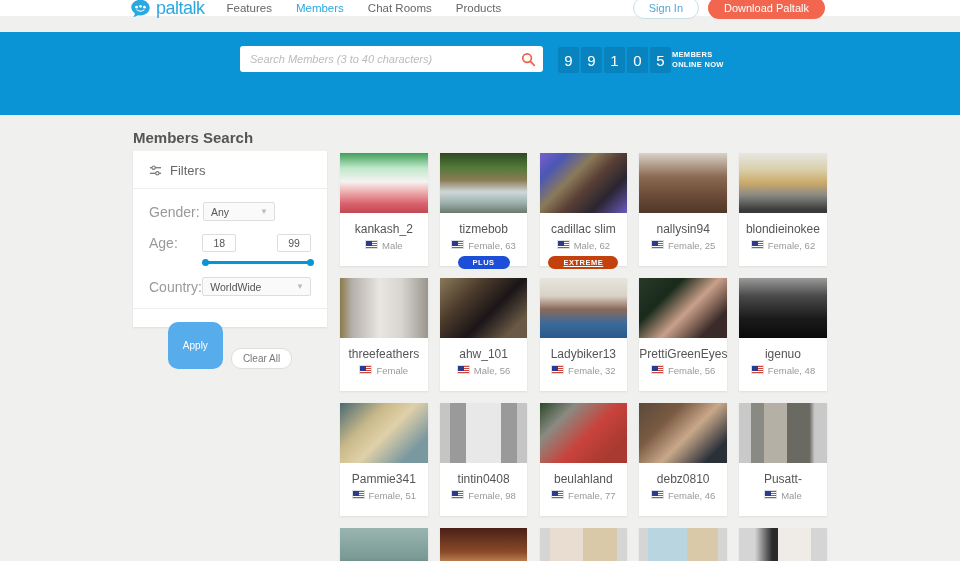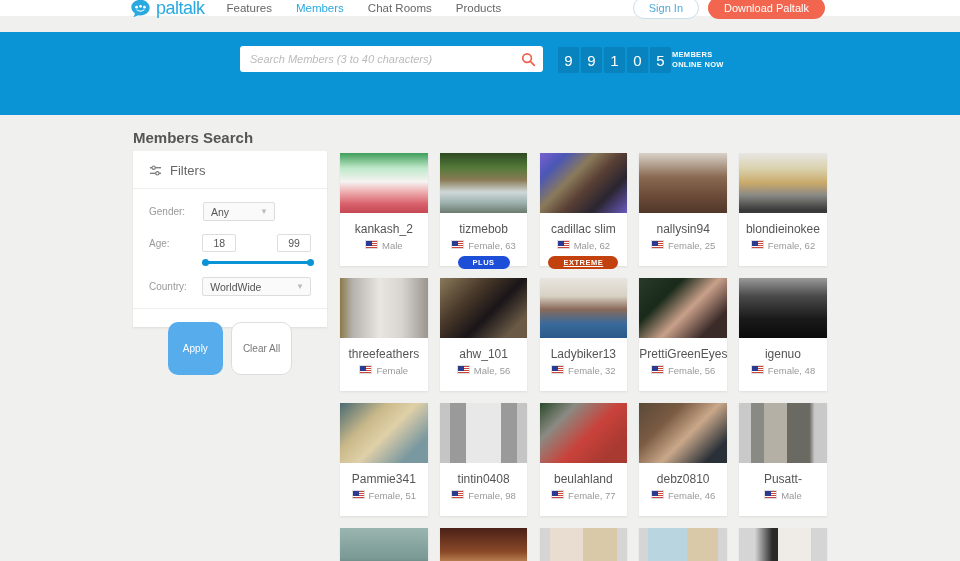--- a/index.html
+++ b/index.html
@@ -27,35 +27,35 @@
   .digit-box { width:21px; height:26px; border-radius:2px; color:#fff; font-size:15px; display:flex; align-items:center; justify-content:center; }
   .counter-label { position:absolute; left:672px; top:18px; color:#fff; font-size:7.5px; font-weight:bold; line-height:10px; letter-spacing:0.3px; }
 
   
   .page-title { position:absolute; left:133px; top:129px; font-size:15px; color:#555; }
 
   .filters-card { position:absolute; left:133px; top:151px; width:194px; height:176px; background:#fff; box-shadow:0 1px 2px rgba(0,0,0,0.08); }
   .filters-head { display:flex; align-items:center; gap:8px; padding:12px 16px 10px 16px; border-bottom:1px solid #eee; }
   .filters-title { font-size:13px; color:#666; }
   .filter-row { display:flex; align-items:center; padding:0 16px; margin-top:13px; }
-  .filter-label { width:54px; font-size:10px; color:#999; }
+  .filter-label { width:54px; font-size:14px; color:#999; }
   .select { position:relative; height:19px; background:#FAFAFA; border:1px solid #ddd; border-radius:2px; display:flex; align-items:center; padding:0 7px; font-size:10.5px; color:#555; cursor:pointer; }
   .select .chev { position:absolute; right:6px; color:#bbb; font-size:8px; }
   .select.gender { width:72px; }
   .select.country { width:110px; }
   .age-inputs { display:flex; gap:16px; width:110px; justify-content:space-between; }
   .age-input { width:34px; height:18px; border:1px solid #ddd; border-radius:2px; text-align:center; font-size:10.5px; color:#555; font-family:"Liberation Sans", sans-serif; outline:none; }
   .slider-row { padding:0 16px 0 70px; margin-top:9px; }
   .slider-track { position:relative; height:3px; border-radius:2px; width:110px; }
   .slider-handle { position:absolute; top:-2px; width:7px; height:7px; border-radius:50%; }
   .slider-handle.left { left:-1px; } .slider-handle.right { right:-1px; }
   .filters-divider { border-top:1px solid #eee; margin:12px 0 0 0; }
   .filters-actions { display:flex; justify-content:center; gap:8px; margin-top:13px; }
   .apply-btn { border:none; color:#fff; font-size:10px; border-radius:10px; padding:4px 15px; cursor:pointer; }
-  .clear-btn { background:#fff; border:1px solid #ddd; color:#777; font-size:10px; border-radius:10px; padding:20px 11px; cursor:pointer; }
+  .clear-btn { background:#fff; border:1px solid #ddd; color:#777; font-size:10px; border-radius:10px; padding:4px 11px; cursor:pointer;margin-top:26px; }
 
   
   .grid { position:absolute; left:340px; top:153px; width:487px; display:grid; grid-template-columns:repeat(5, 87.6px); column-gap:12.2px; row-gap:12px; }
   .card { width:87.6px; height:113px; background:#fff; box-shadow:0 1px 2px rgba(0,0,0,0.08); cursor:pointer; }
   .photo { width:100%; height:60px; background:#d5d5d5; }
   .mname { text-align:center; font-size:12px; color:#555; margin-top:9px; white-space:nowrap; overflow:hidden; }
   .meta { display:flex; align-items:flex-start; justify-content:center; gap:4px; margin-top:4px; }
   .meta-text { font-size:9.5px; color:#999; }
   .badge { display:none; margin:5px auto 0 auto; width:max-content; color:#fff; font-size:7.5px; font-weight:bold; letter-spacing:0.5px; border-radius:8px; padding:2px 15px; }
   .badge.show { display:block; }

